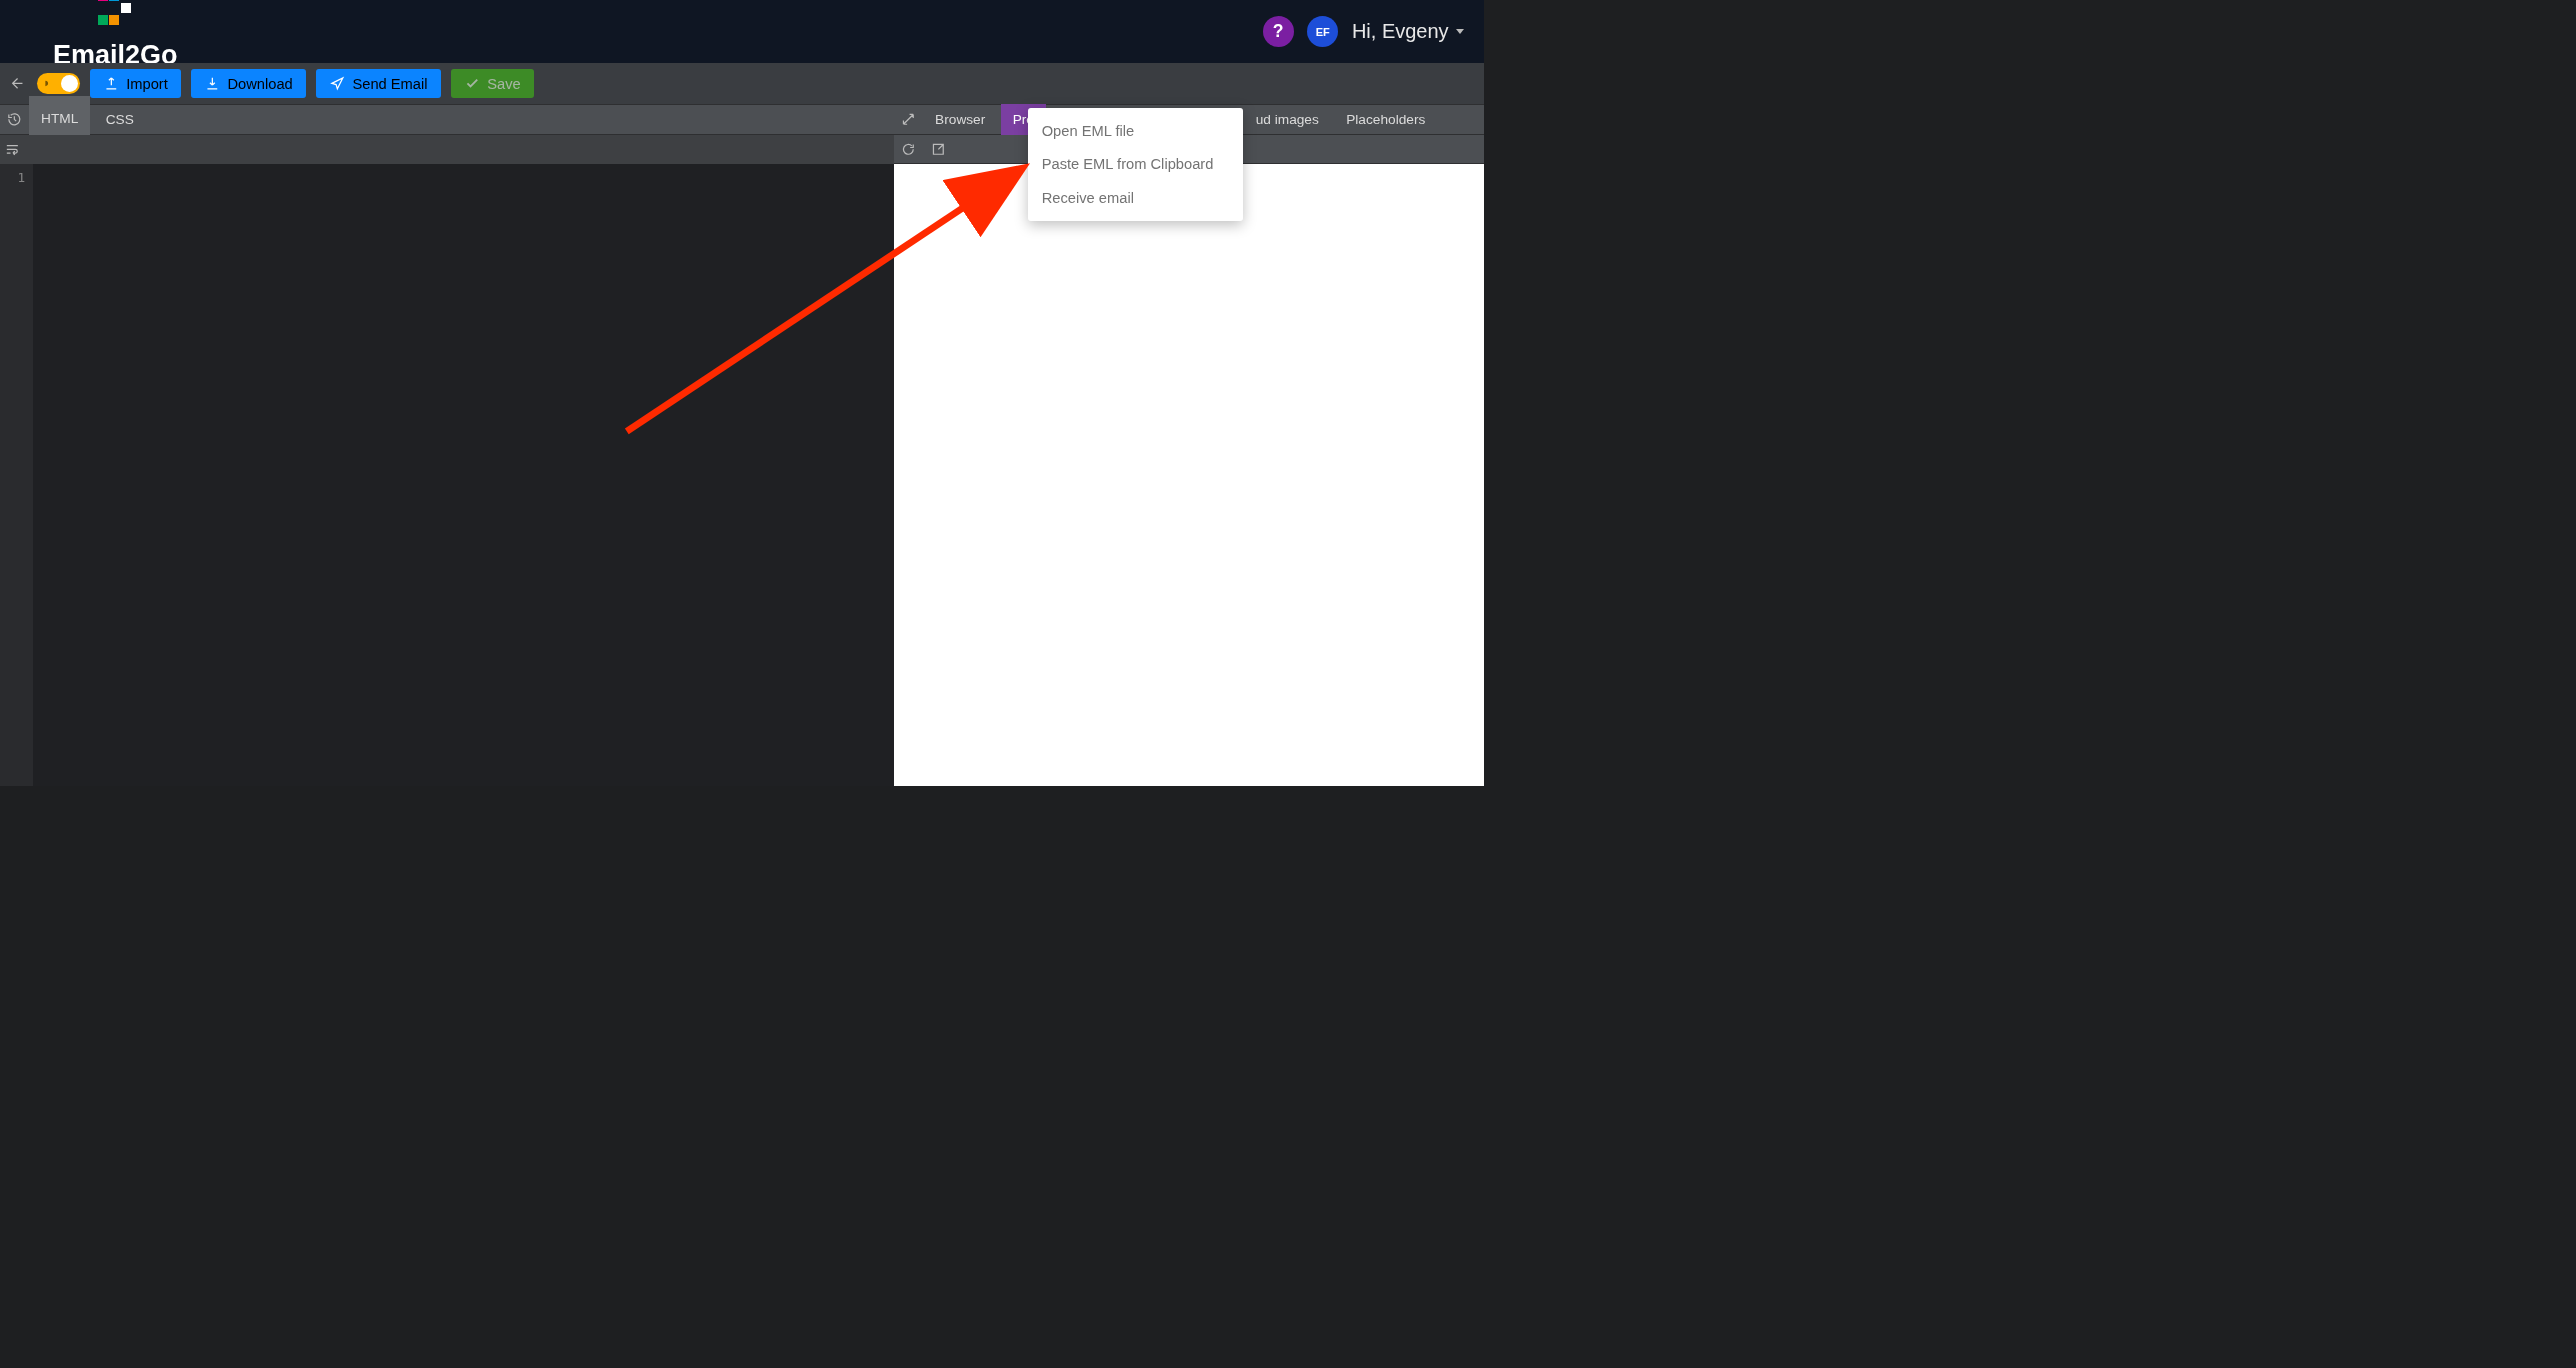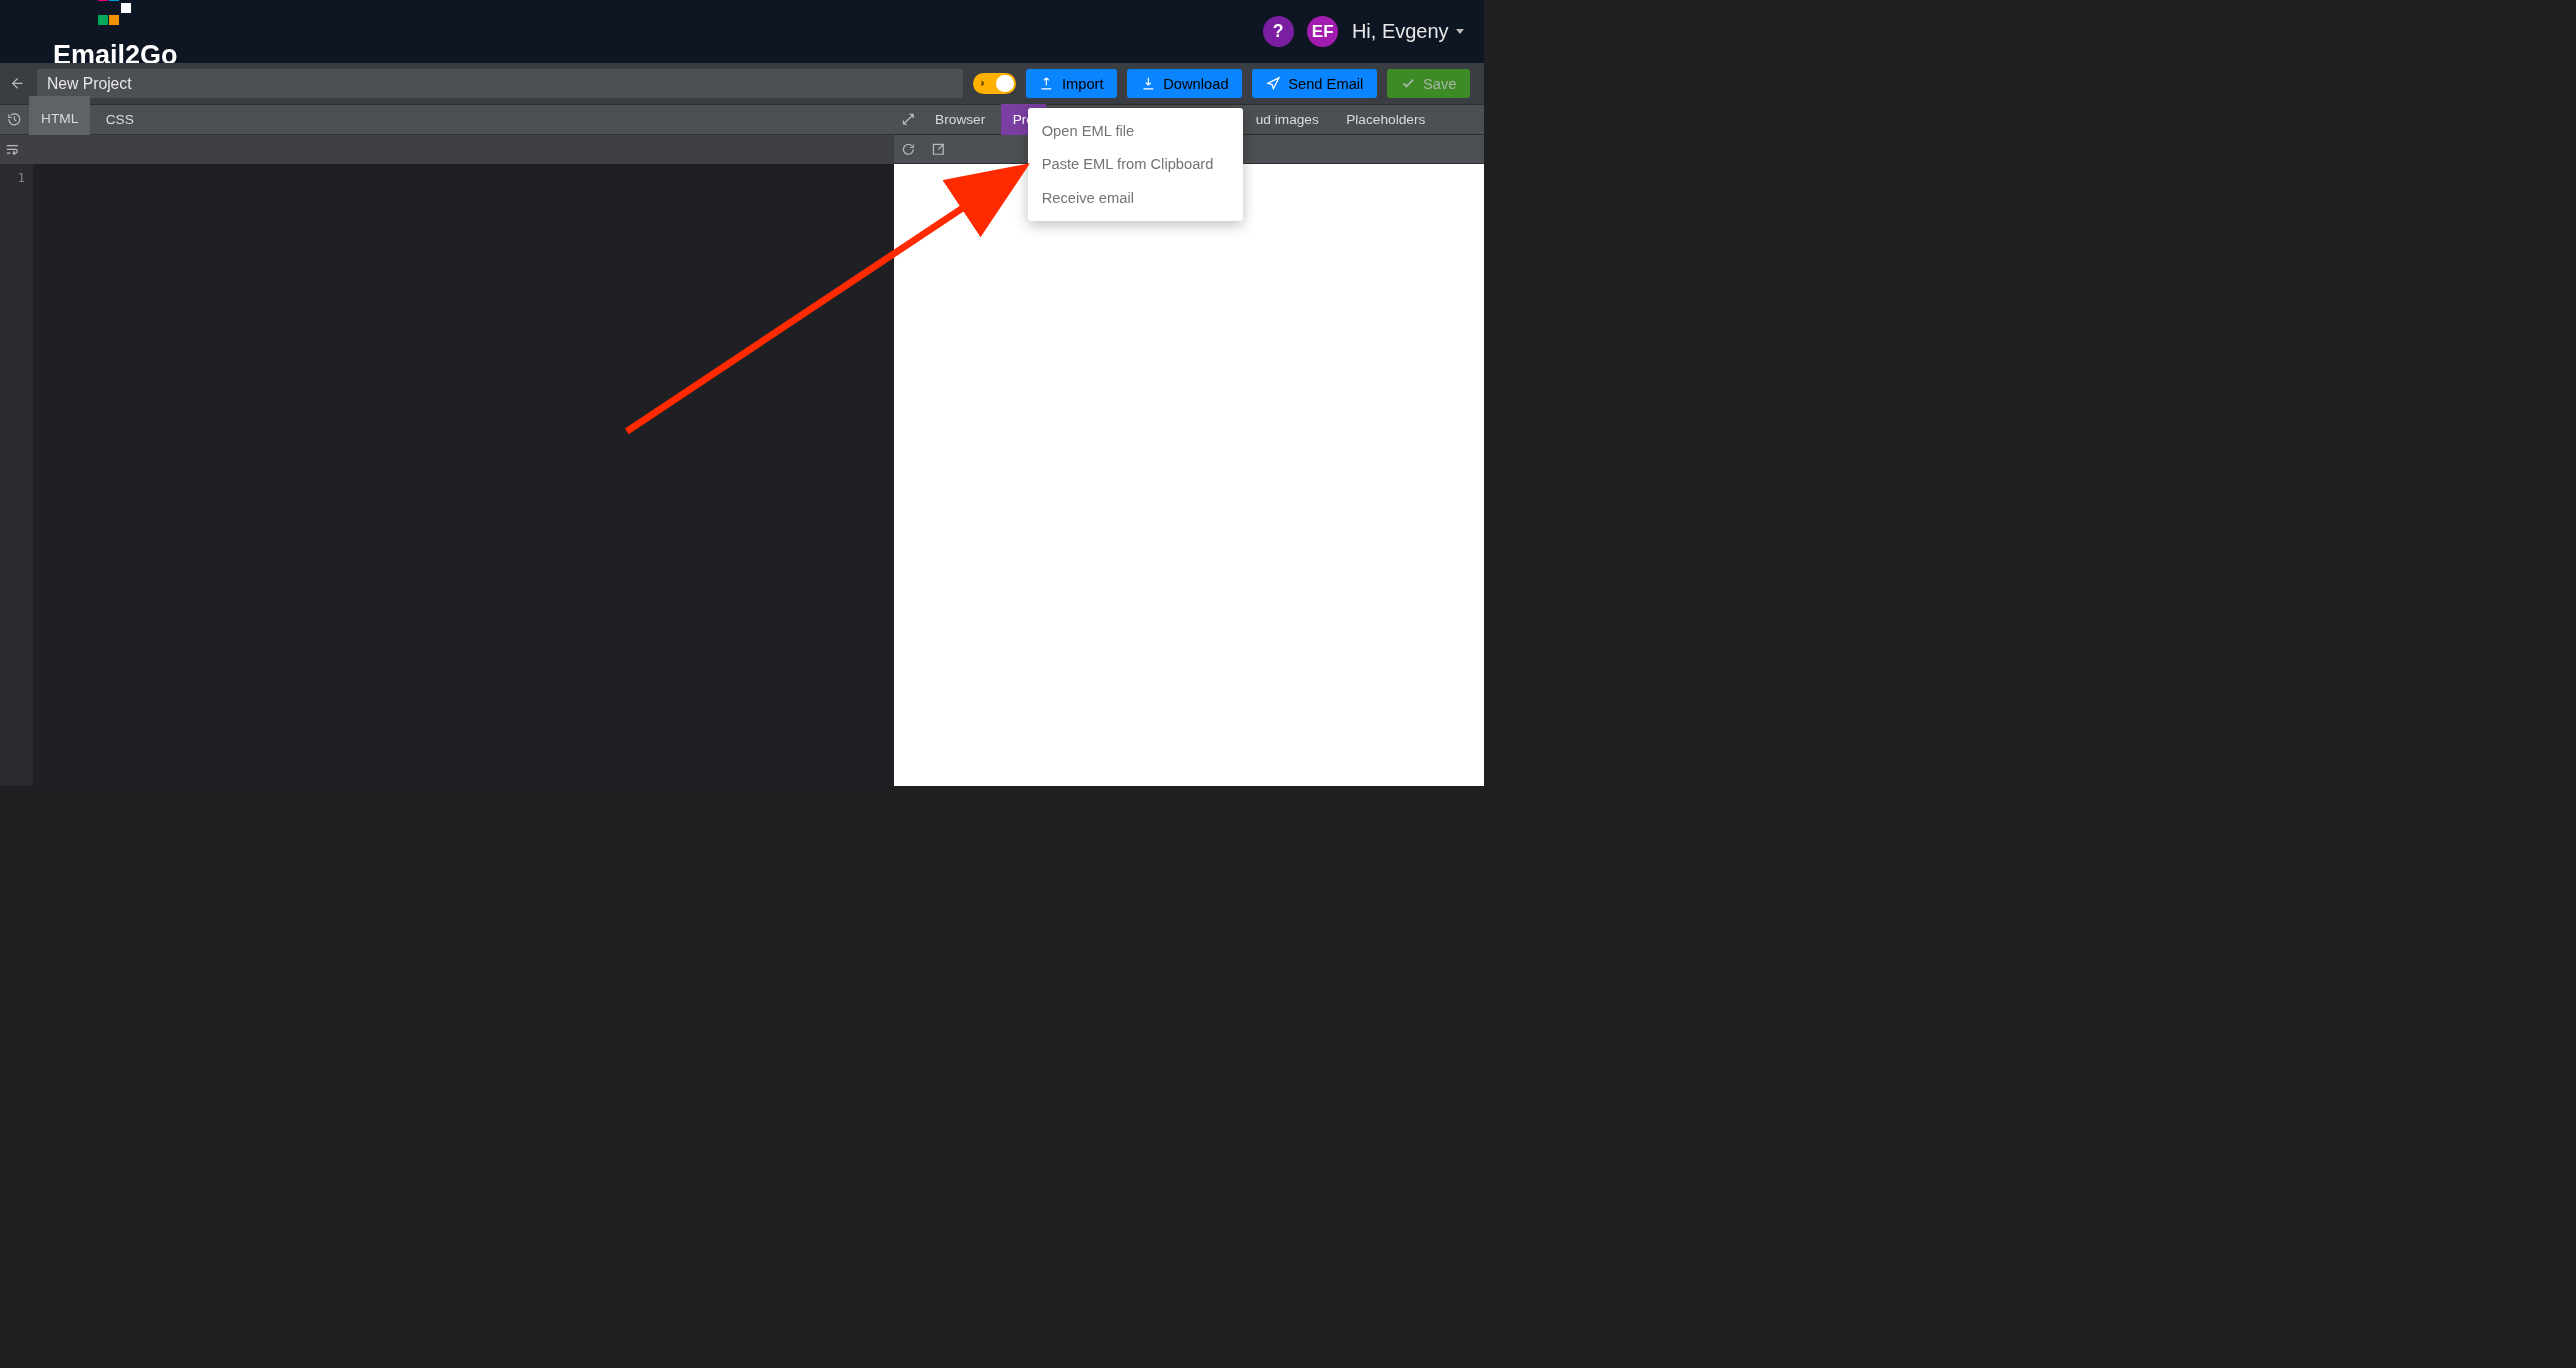--- a/index.html
+++ b/index.html
@@ -43,23 +43,23 @@
   }
   .topbar-right {
     margin-left: auto; display:flex; align-items:center; gap:13.7px;
   }
   .help-badge {
     width:31px; height:31px; border-radius:50%; background:#7b1fa2;
     display:flex; align-items:center; justify-content:center;
     color:#fff; font-weight:700; font-size:17.6px;
   }
   .user-badge {
-    width:31px; height:31px; border-radius:50%; background:#a21caf;
+    width:31px; height:31px; border-radius:50%; background:#1d4ed8;
     display:flex; align-items:center; justify-content:center;
-    color:#fff; font-weight:600; font-size:17px;
+    color:#fff; font-weight:600; font-size:11px;
   }
   .user-greeting {
     color:#e8e8e8; font-size:20px; display:flex; align-items:center; gap:7.8px;
   }
   .chev-down { border-left:4.9px solid transparent; border-right:4.9px solid transparent; border-top:5.9px solid #bbb; }
 
   
   .toolbar {
     height: 41px;
     background: #3a3d41;
@@ -197,21 +197,20 @@
 </div>
 
 <div class="rows">
 
   <div class="toolbar">
     <div class="back-arrow">
       <svg class="ic" viewBox="0 0 24 24">
           <path fill="none" stroke="#bbb" stroke-width="2" d="M14 4l-8 8 8 8M6 12h16"></path>
         </svg>
     </div>
-    <input class="project-title-input" value="New Project" style="">
     <div class="toggle">
       <span class="moon">◗</span>
       <span class="knob"></span>
     </div>
     <button class="btn btn-blue">
       <svg class="ic" viewBox="0 0 24 24">
           <path fill="none" stroke="#fff" stroke-width="2" d="M12 3v12m0-12l-4 4m4-4l4 4M4 21h16"></path>
         </svg>
       <span>Import</span>
     </button>

